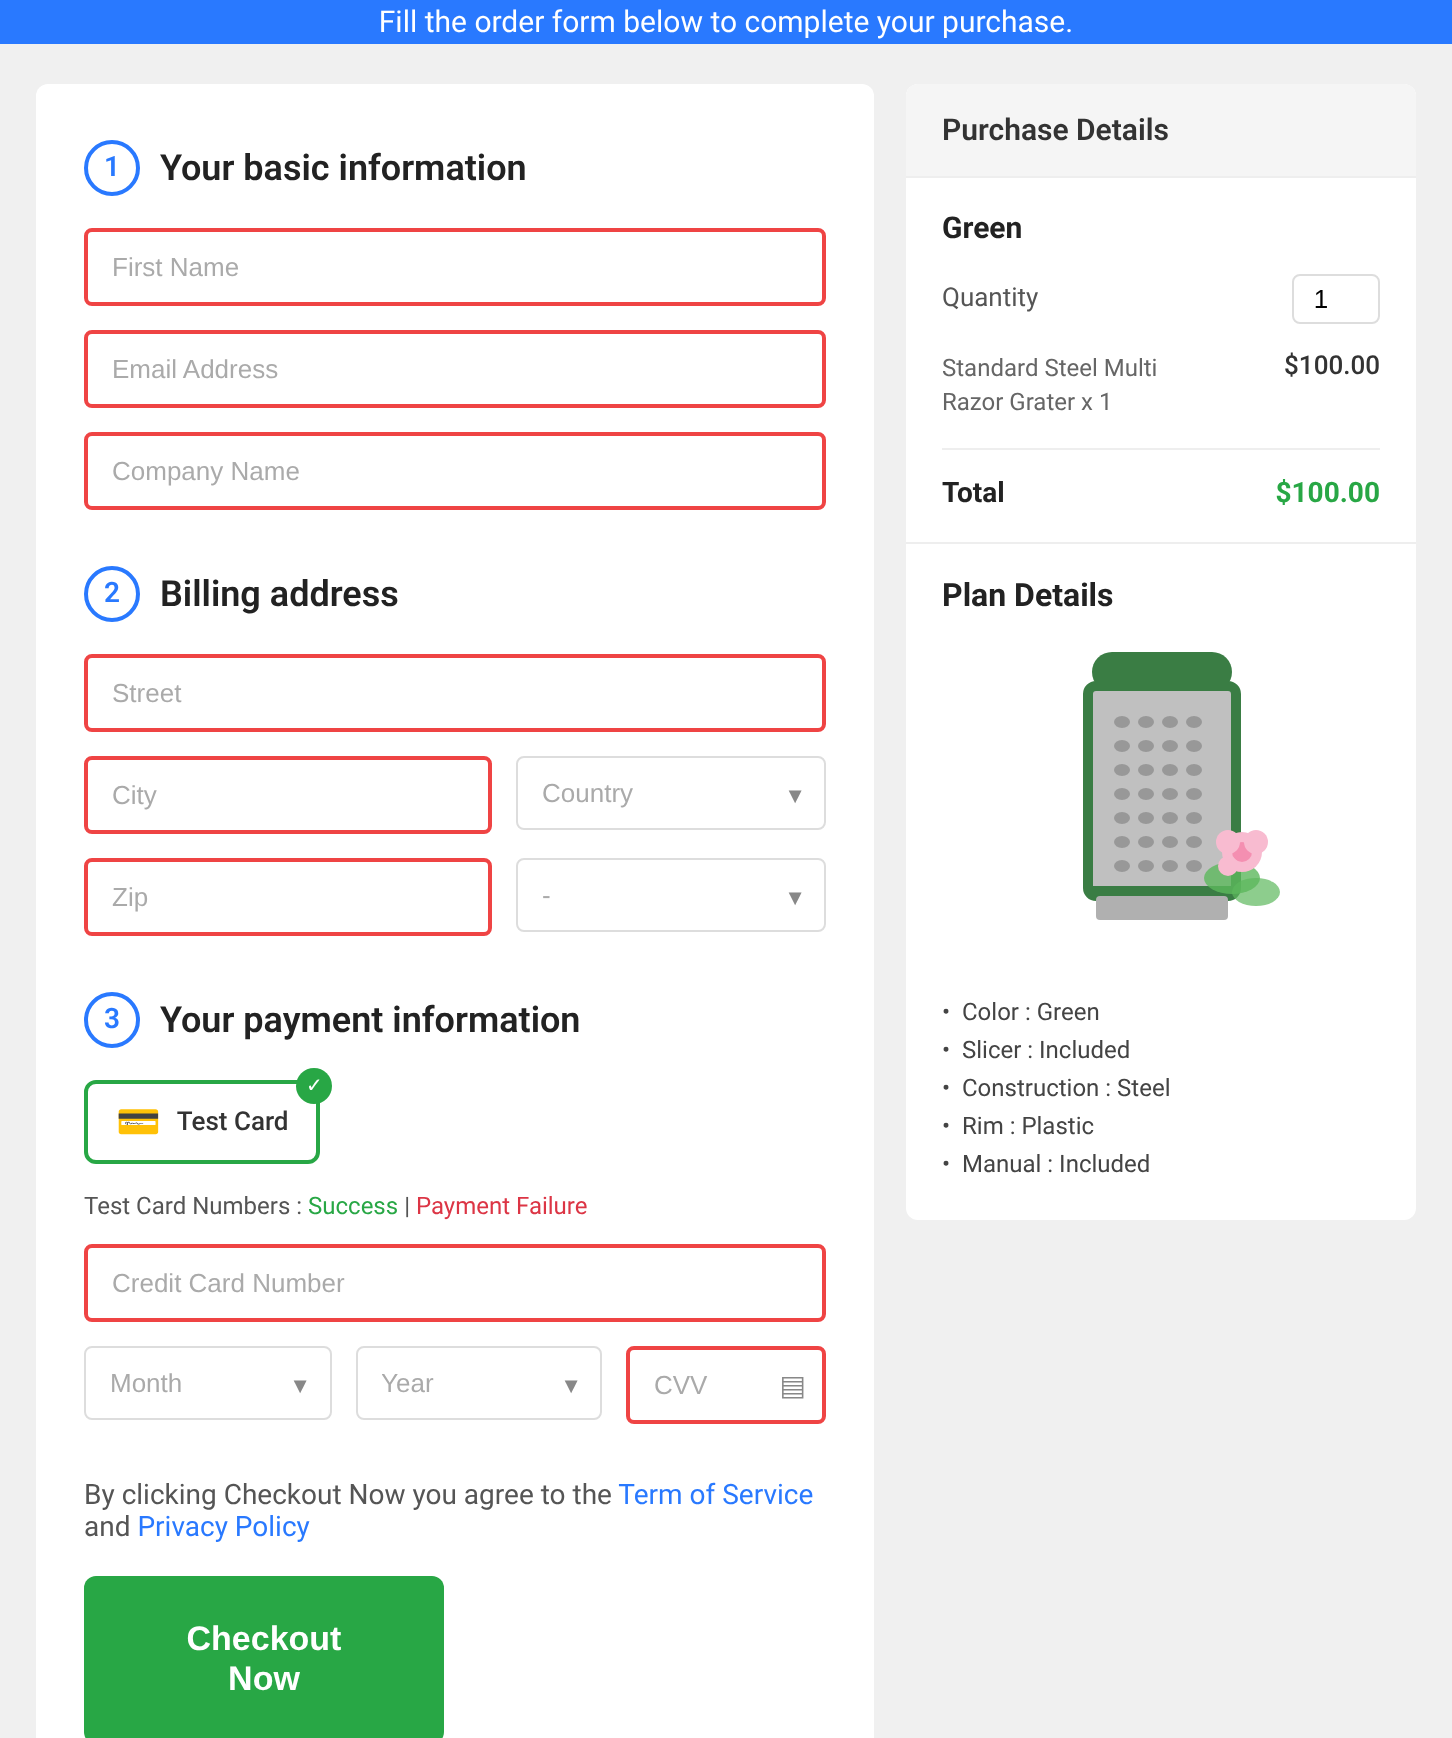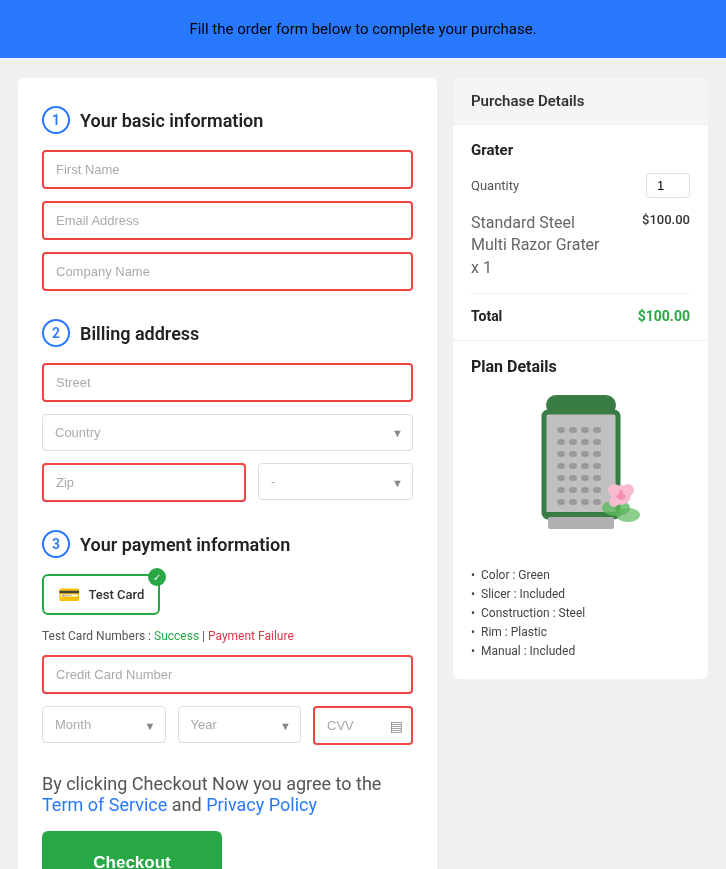--- a/index.html
+++ b/index.html
@@ -5,23 +5,23 @@
     * { box-sizing: border-box; margin: 0; padding: 0; }
     body {
       font-family: -apple-system, BlinkMacSystemFont, 'Segoe UI', Roboto, sans-serif;
       background: #e8e8e8;
       width: 726px;
       min-height: 869px;
     }
 
     .top-banner {
       background: #2979ff;
-      color: #000000;
+      color: #ffffff;
       text-align: center;
-      padding: 20px;
+      padding: 2px;
       font-size: 15px;
       font-weight: 400;
     }
 
     .main-container {
       display: flex;
       gap: 0;
       padding: 20px 18px;
       background: #f0f0f0;
       min-height: 829px;
@@ -191,21 +191,21 @@
       position: absolute;
       right: 10px;
       top: 50%;
       transform: translateY(-50%);
       color: #888;
       font-size: 14px;
     }
 
     
     .terms-text {
-      font-size: 18px;
+      font-size: 14px;
       color: #555;
       margin-bottom: 16px;
     }
 
     .terms-text a {
       text-decoration: none;
       color: #2979ff;
     }
 
     
@@ -277,21 +277,21 @@
     .price-row {
       display: flex;
       justify-content: space-between;
       align-items: flex-start;
       margin-bottom: 14px;
       padding-bottom: 14px;
       border-bottom: 1px solid #eee;
     }
 
     .price-desc {
-      font-size: 16px;
+      font-size: 12px;
       color: #666;
       max-width: 140px;
       line-height: 1.4;
     }
 
     .price-amount {
       font-size: 13px;
       color: #333;
       font-weight: 500;
     }
@@ -382,20 +382,21 @@
     
     <div class="form-section">
       <div class="section-header">
         <div class="section-number">2</div>
         <span class="section-title">Billing address</span>
       </div>
       <div class="form-row">
         <input class="form-input form-input-full" type="text" placeholder="Street" style="">
       </div>
       <div class="form-row">
+        <input class="form-input" type="text" placeholder="City" style="">
         <div class="select-wrapper">
           <select class="form-select">
             <option value="">Country</option>
           </select>
           <span class="select-arrow">▼</span>
         </div>
       </div>
       <div class="form-row">
         <input class="form-input" type="text" placeholder="Zip" style="">
         <div class="select-wrapper">
@@ -470,21 +471,21 @@
 
   </div>
 
   <div class="right-panel">
 
     <div class="purchase-header">
       <span>Purchase Details</span>
     </div>
 
     <div class="purchase-body">
-      <div class="product-name">Grater</div>
+      <div class="product-name">Green</div>
 
       <div class="quantity-row">
         <span class="qty-label">Quantity</span>
         <input class="qty-input" type="number" value="1" style="">
       </div>
 
       <div class="price-row">
         <span class="price-desc">Standard Steel Multi Razor Grater x 1</span>
         <span class="price-amount">$100.00</span>
       </div>

